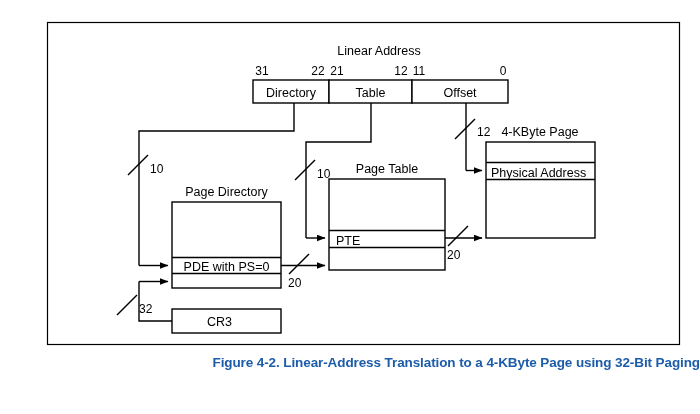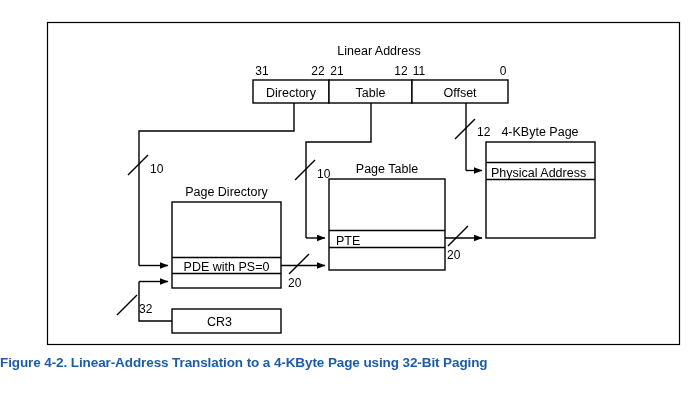--- a/index.html
+++ b/index.html
@@ -61,21 +61,21 @@
   .frame {
     fill: none;
     stroke: #000000;
     stroke-width: 1.2;
   }
   .caption {
     position: absolute;
     left: 0;
     top: 355px;
     width: 700px;
-    text-align: left;
+    text-align: right;
     font-family: "Liberation Sans", sans-serif;
     font-size: 13.5px;
     font-weight: bold;
     color: #1C5CA8;
     letter-spacing: -0.1px;
     white-space: nowrap;
   }
 </style>
 </head>
 <body>

